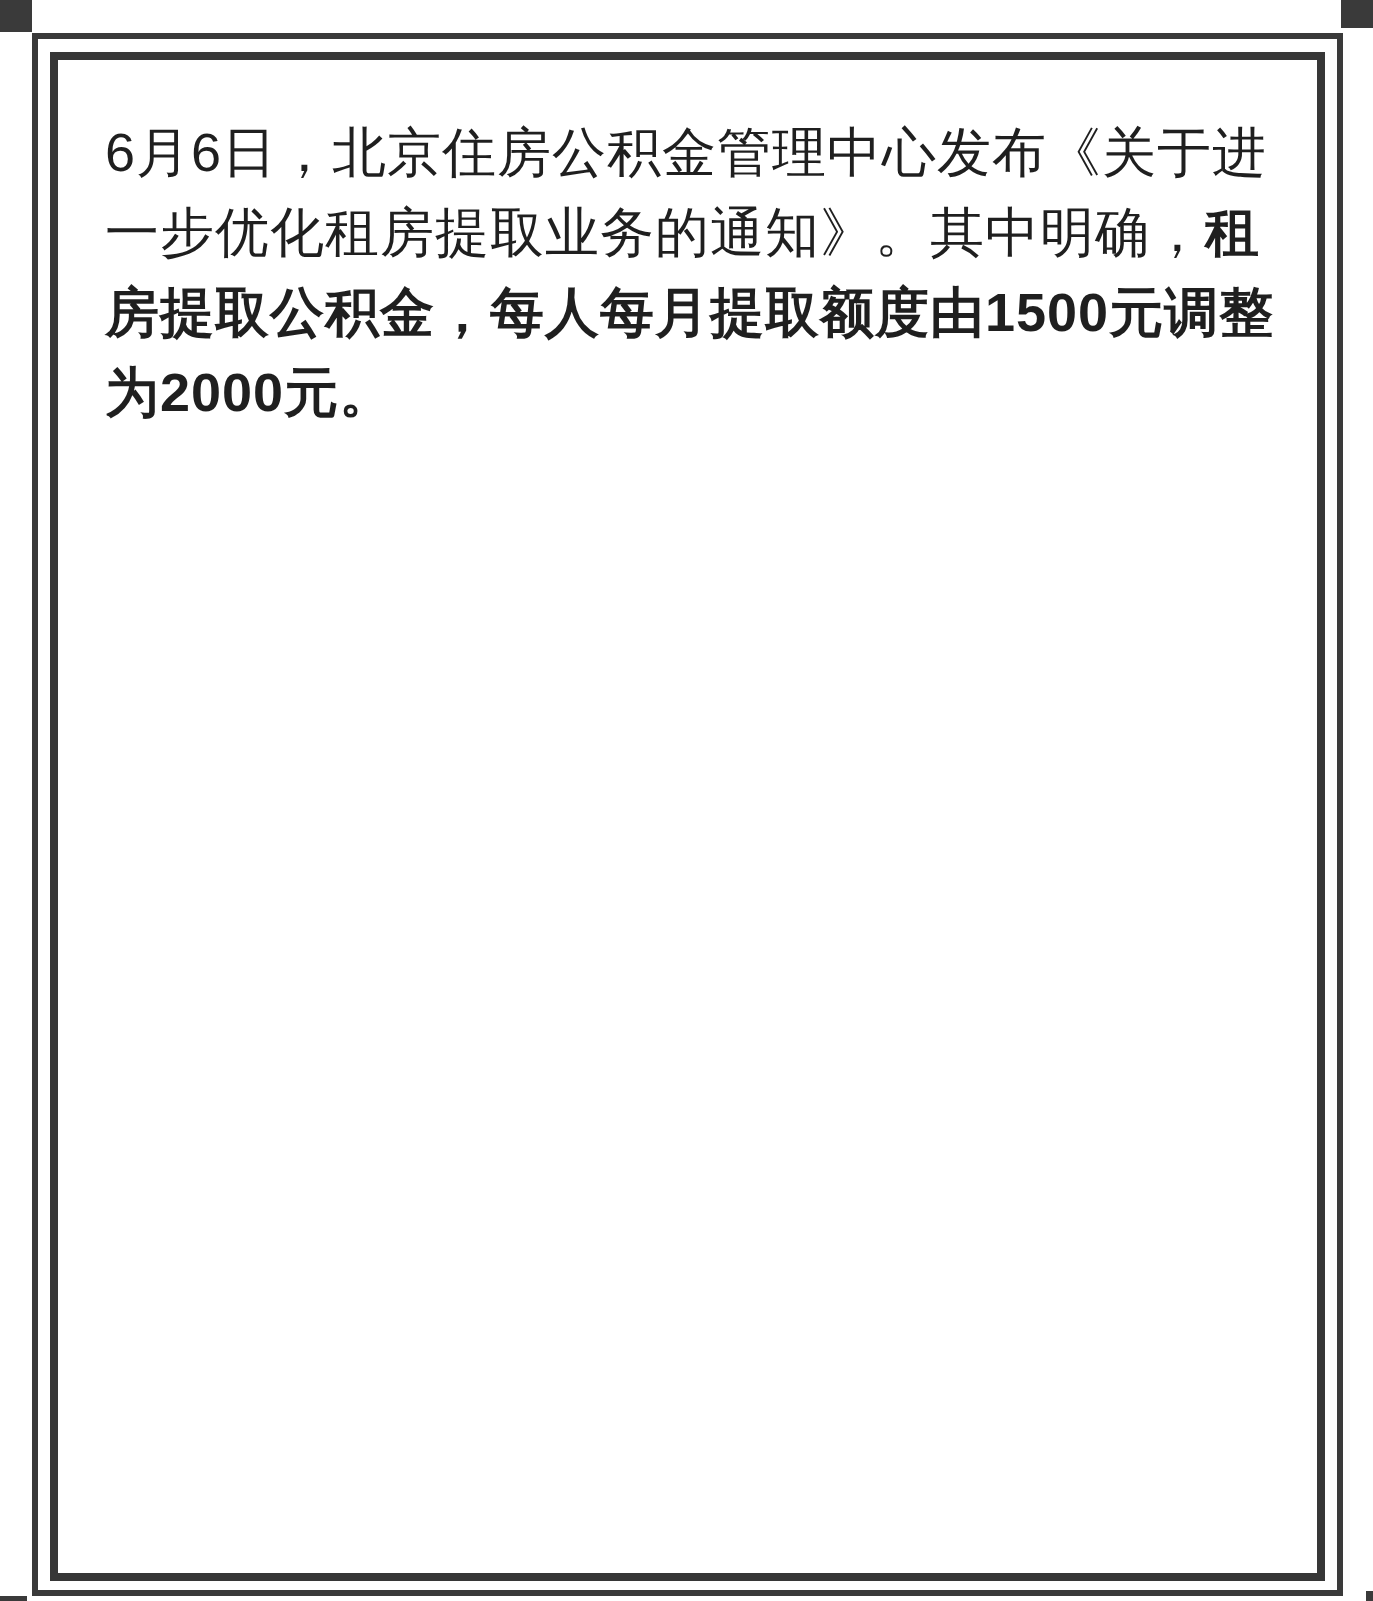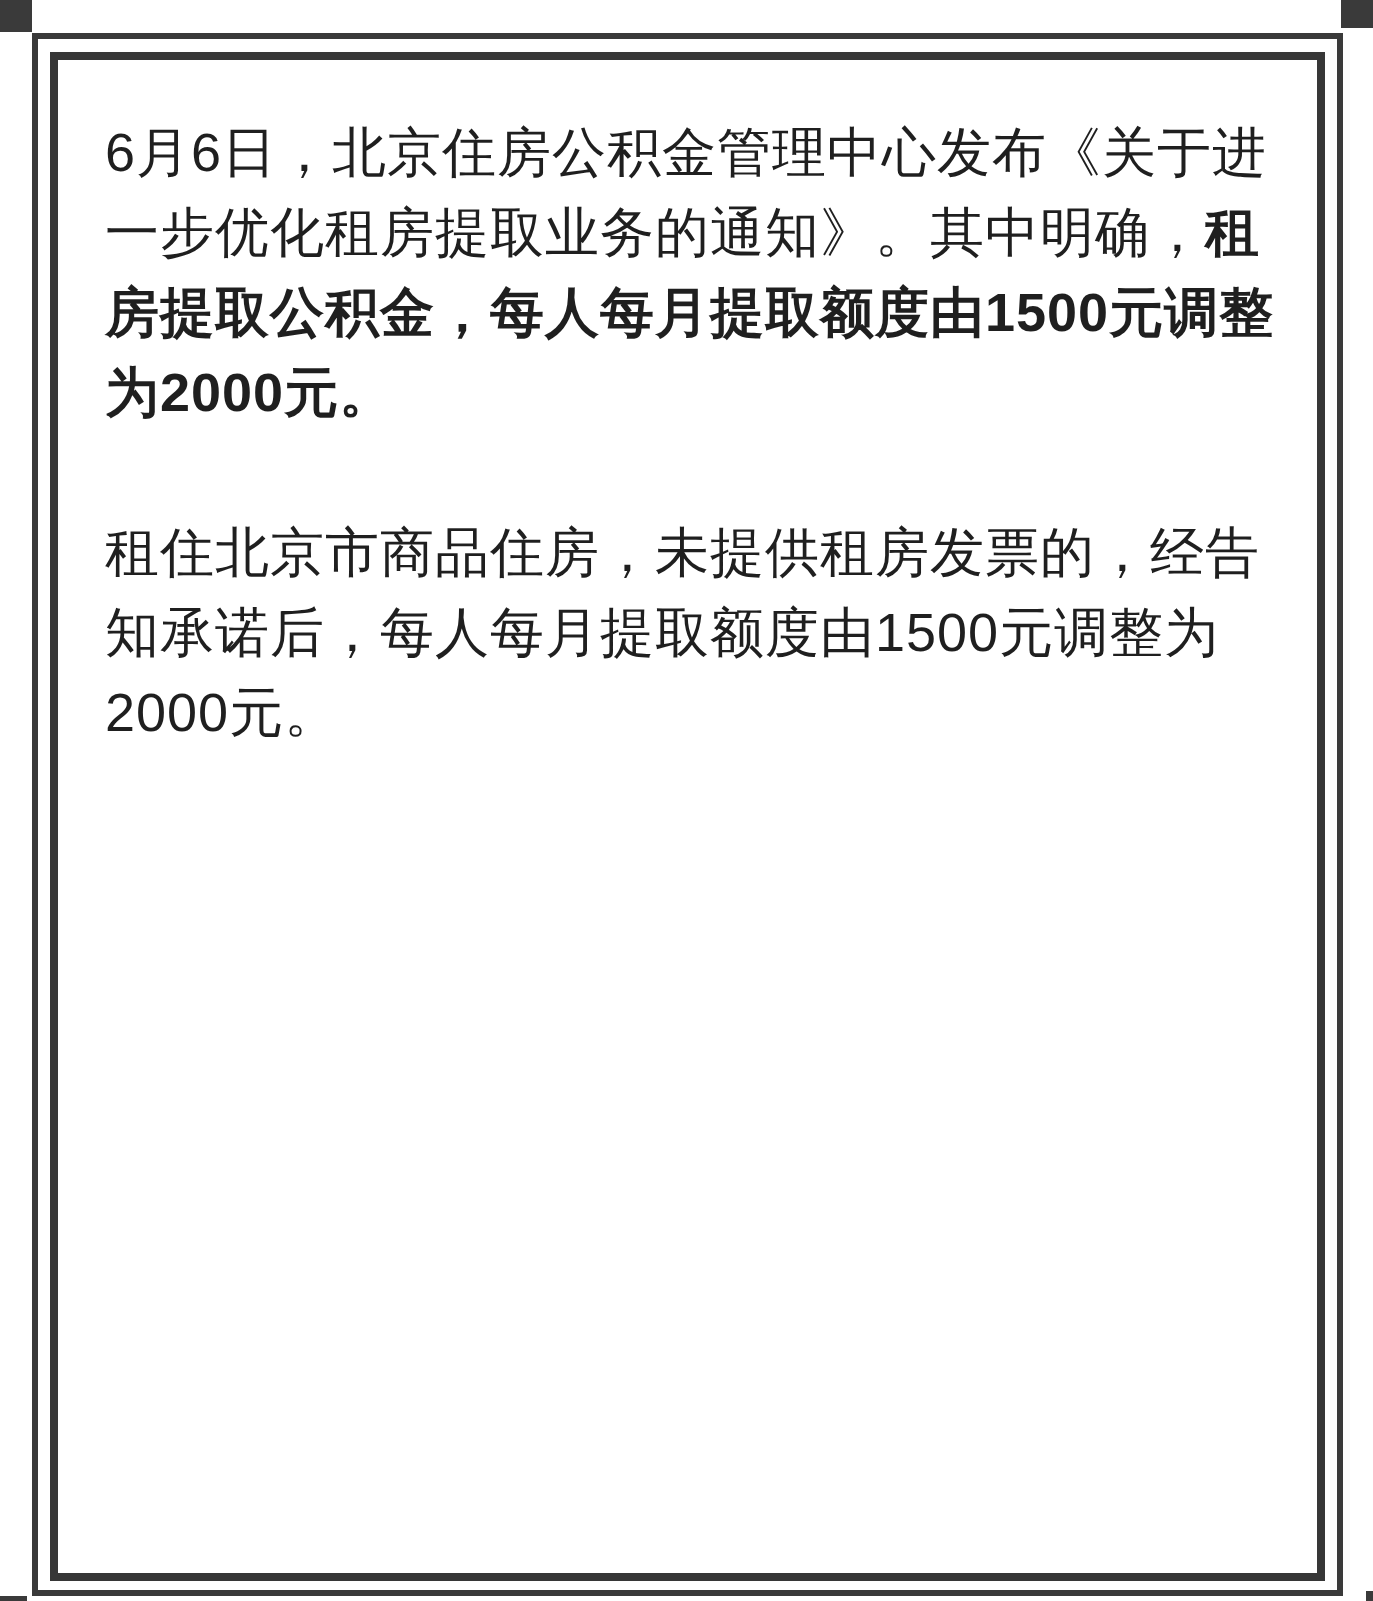--- a/index.html
+++ b/index.html
@@ -68,17 +68,16 @@
 <div class="canvas">
   <div class="corner tl"></div>
   <div class="corner tr"></div>
   <div class="corner bl"></div>
   <div class="corner br"></div>
 
   <div class="outer-frame">
     <div class="inner-frame">
       <div class="article">
           <p><span>6月6日，北京住房公积金管理中心发布《关于进一步优化租房提取业务的通知》。其中明确，</span><span class="bold">租房提取公积金，每人每月提取额度由1500元调整为2000元。</span></p>
-          <p><span>租住北京市商品住房，未提供租房发票的，经告知承诺后，每人每月提取额度由1500元调整为2000元。</span></p>
         </div>
     </div>
   </div>
 </div>
 
 </body></html>

